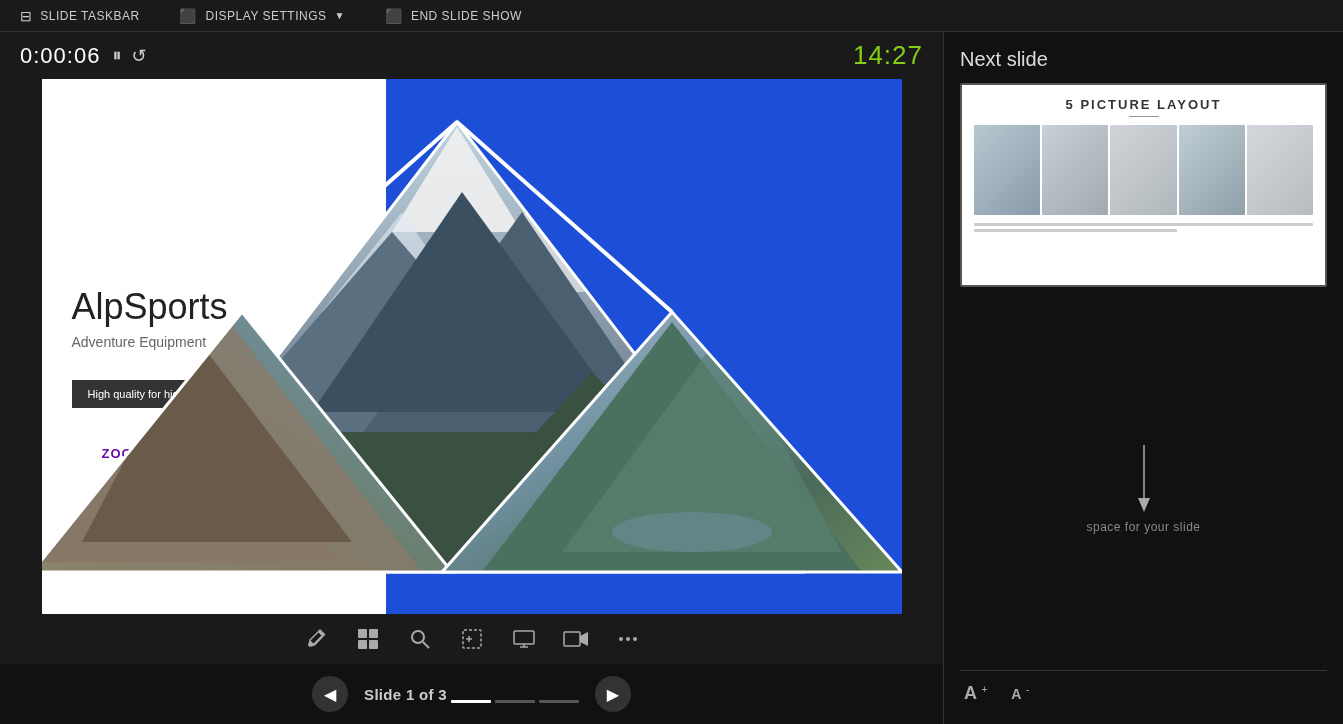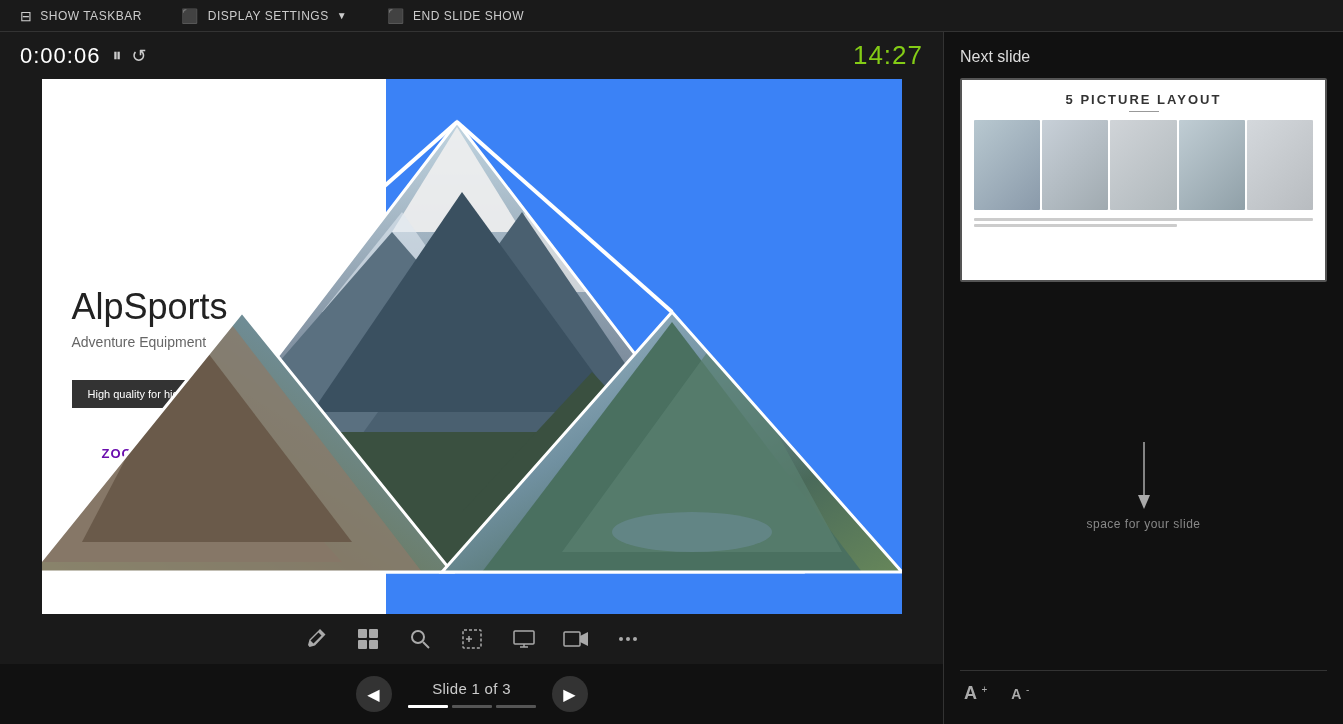--- a/index.html
+++ b/index.html
@@ -93,21 +93,21 @@
     
     .slide-preview-container {
       flex: 1;
       padding: 0 15px;
       display: flex;
       align-items: center;
       justify-content: center;
       overflow: hidden;
     }
     .slide-preview {
-      background: #3b82f6;
+      background: #1d4ed8;
       width: 860px;
       height: 580px;
       position: relative;
       overflow: hidden;
       flex-shrink: 0;
     }
 
     
     .slide-left {
       position: absolute;
@@ -223,21 +223,21 @@
       width: 400px;
       background: #111;
       border-left: 1px solid #333;
       display: flex;
       flex-direction: column;
       padding: 16px;
       overflow-y: auto;
       flex-shrink: 0;
     }
     .next-slide-label {
-      font-size: 16px;
+      font-size: 20px;
       color: #ddd;
       margin-bottom: 12px;
       font-weight: 300;
     }
     .next-slide-thumb {
       background: #fff;
       border: 2px solid #555;
       border-radius: 2px;
       overflow: hidden;
       margin-bottom: 16px;
@@ -340,21 +340,21 @@
     .progress-dot.active {
       background: #fff;
     }
   </style>
 </head>
 <body>
 
 <div class="top-toolbar">
   <div class="toolbar-item">
     <span class="toolbar-icon">⊟</span>
-    <span>SHOW TASKBAR</span>
+    <span>SLIDE TASKBAR</span>
   </div>
   <div class="toolbar-item">
     <span class="toolbar-icon">⬛</span>
     <span>DISPLAY SETTINGS</span>
     <span style="font-size:10px">▼</span>
   </div>
   <div class="toolbar-item">
     <span class="toolbar-icon">⬛</span>
     <span>END SLIDE SHOW</span>
   </div>
@@ -513,21 +513,21 @@
           <circle cx="18" cy="11" r="2"></circle>
         </svg>
       </button>
     </div>
 
     <div class="nav-bar">
       <button class="nav-btn">
         <span>◀</span>
       </button>
 
-      <div style="display:flex; flex-direction:column; align-items:center; gap:4px;">
+      <div style="display:flex; flex-direction:row; align-items:flex-end; gap:4px;font-weight:bold;">
         <span class="slide-indicator">Slide 1 of 3</span>
         <div class="progress-dots">
           <div class="progress-dot active"></div>
           <div class="progress-dot"></div>
           <div class="progress-dot"></div>
         </div>
       </div>
 
       <button class="nav-btn">
         <span>▶</span>

